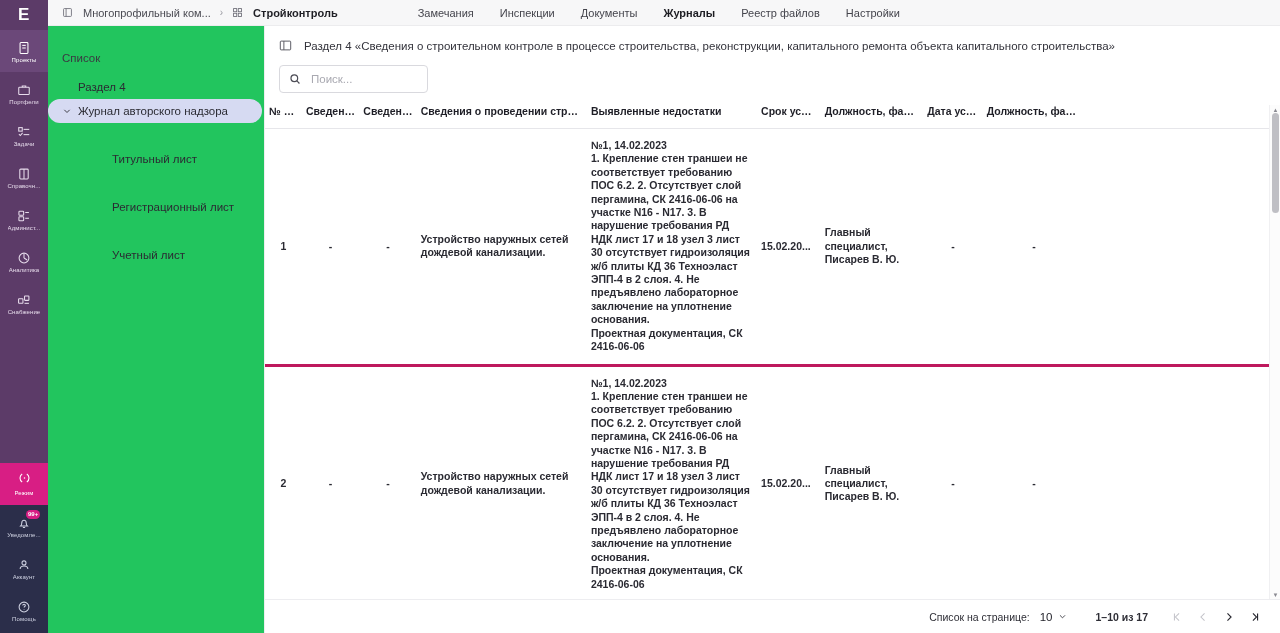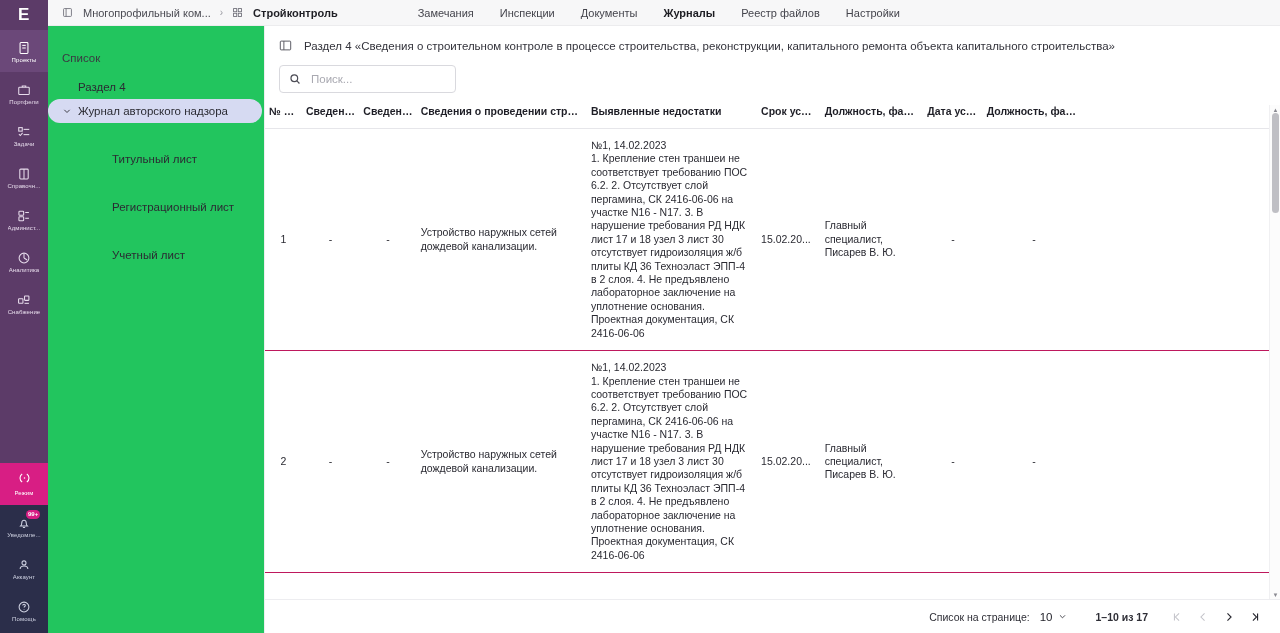--- a/index.html
+++ b/index.html
@@ -215,21 +215,21 @@
   .page-title {
     font-size: 11.5px;
     color: #33333B;
     white-space: nowrap;
     overflow: hidden;
     text-overflow: ellipsis;
   }
 
   .search-wrap { padding: 13px 0 12px 14px; }
   .search-box {
-    width: 177px;
+    width: 149px;
     height: 28px;
     border: 1px solid #D9D9DE;
     border-radius: 4px;
     display: flex;
     align-items: center;
     padding: 0 9px;
     gap: 8px;
     background: #fff;
   }
   .search-box .sico { color: #4C4C55; display: flex; }
@@ -273,24 +273,25 @@
     vertical-align: bottom;
     white-space: nowrap;
     overflow: hidden;
     text-overflow: ellipsis;
     border-bottom: 1px solid #E6E6EA;
     background: #fff;
   }
   table.grid td {
     padding: 10px 4px;
     vertical-align: middle;
-    border-bottom: 1px solid #be185d;
+    border-bottom: 3px solid #be185d;
     line-height: 13.4px;
     color: #2A2A32;
     font-size: 10.5px;
+    font-weight: bold;
   }
   td.c-num { text-align: center; }
   td.c-dash { text-align: center; color: #2A2A32; }
   .cell-block { white-space: pre-line; }
 
   
   col.w-num { width: 36px; }
   col.w-sv1 { width: 56px; }
   col.w-sv2 { width: 56px; }
   col.w-work { width: 166px; }

